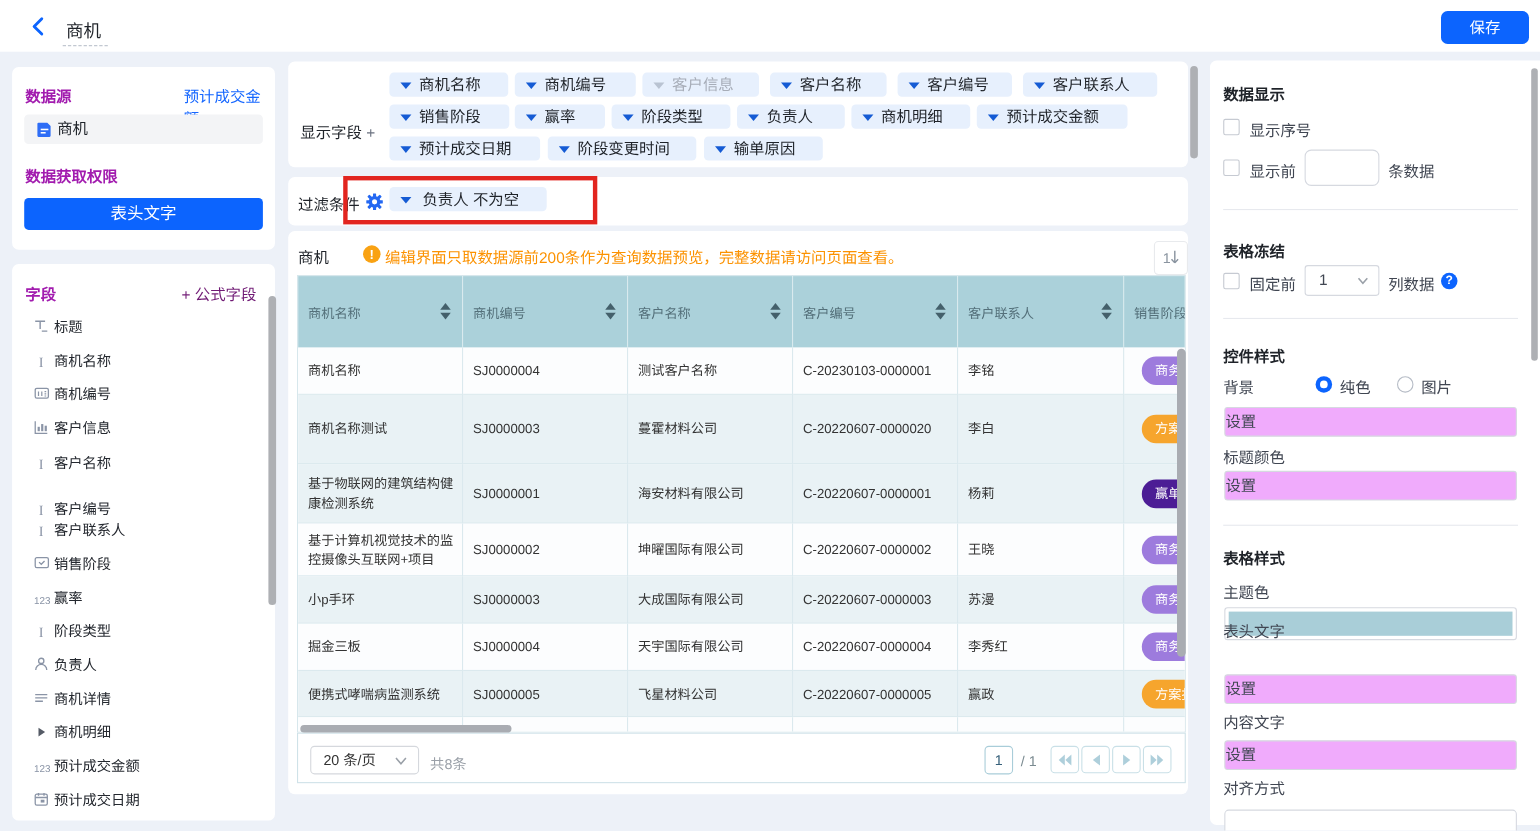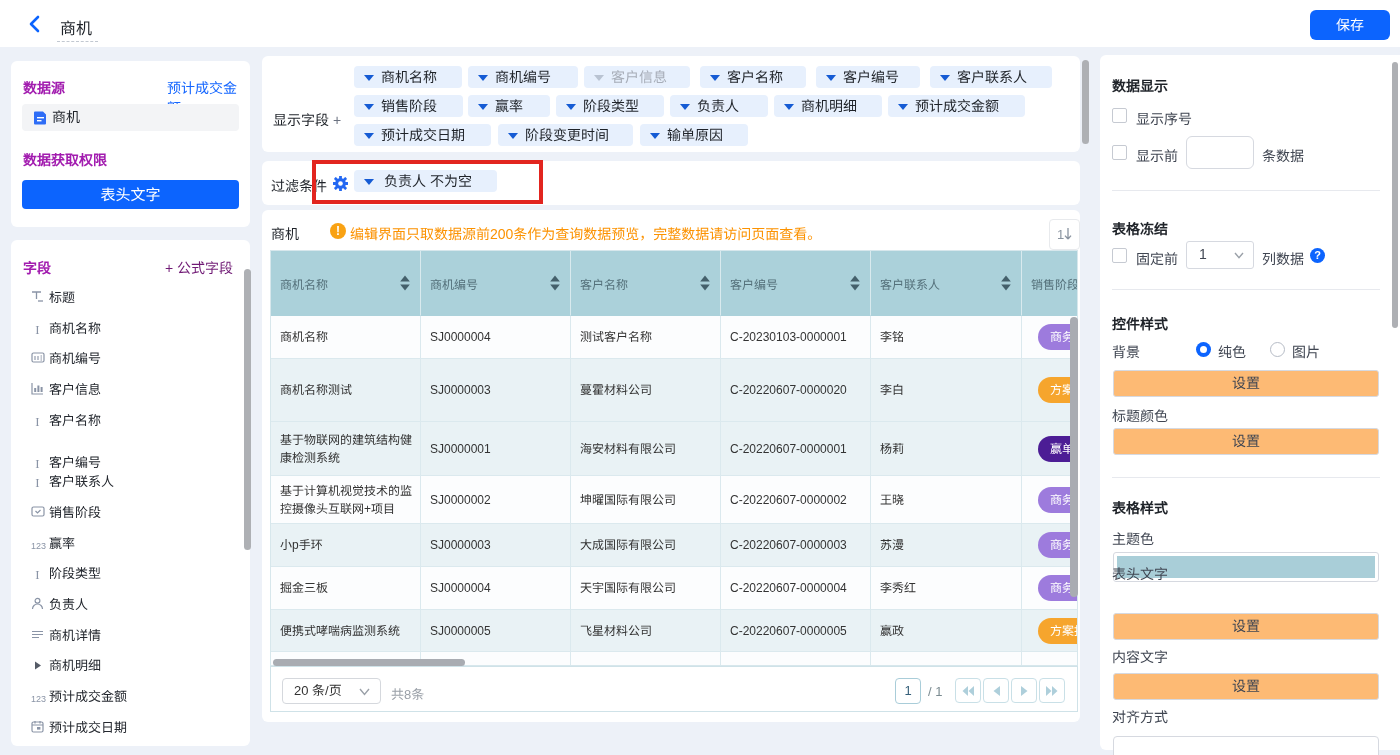--- a/index.html
+++ b/index.html
@@ -71,21 +71,21 @@
 #pnum { position:absolute; left:895px; top:678px; width:26px; height:26px; border:1px solid #a9cdd9; border-radius:4px; font-size:13px; color:#36607a; text-align:center; line-height:24px; background:#fff; }
 #pslash { position:absolute; left:928px; top:684px; font-size:13px; color:#7b8b91; }
 .navbtn { position:absolute; top:678px; width:26px; height:25px; border:1px solid #c9e0e7; border-radius:4px; background:#fff; display:flex; align-items:center; justify-content:center; }
 
 
 #rpanel { position:absolute; left:1100px; top:55px; width:300px; height:695px; background:#fff; border-radius:6px 0 0 6px; }
 .rlabel { position:absolute; left:1112px; font-size:14px; color:#404652; }
 .rbold { position:absolute; left:1112px; font-size:14px; font-weight:bold; color:#1f2329; }
 .cbox { position:absolute; left:1112px; width:15px; height:15px; border:1px solid #c6cad2; border-radius:2px; background:#fff; }
 .rdivider { position:absolute; left:1112px; width:268px; border-top:1px solid #e7e9ee; }
-.rbtn { position:absolute; left:1113px; width:266px; height:27px; border:1px solid #d6d9e0; border-radius:3px; background:#fdba74; text-align:center; line-height:25px; font-size:14px; color:#404652; }
+.rbtn { position:absolute; left:1113px; width:266px; height:27px; border:1px solid #d6d9e0; border-radius:3px; background:#f0abfc; line-height:25px; font-size:14px; color:#404652; }
 .rinput { position:absolute; border:1px solid #d6d9e0; border-radius:4px; background:#fff; }
 </style>
 </head>
 <body>
 
 <div id="topbar">
   <svg id="back" viewBox="0 0 18 18">
       <path d="M12 2 L5 9 L12 16" fill="none" stroke="#0c64fe" stroke-width="2.6" stroke-linecap="round" stroke-linejoin="round"></path>
     </svg>
   <div id="title">商机</div>

